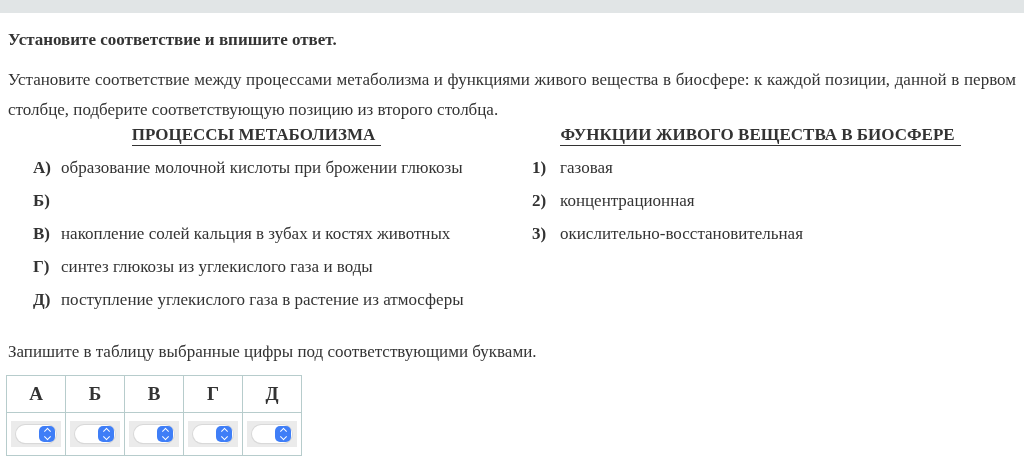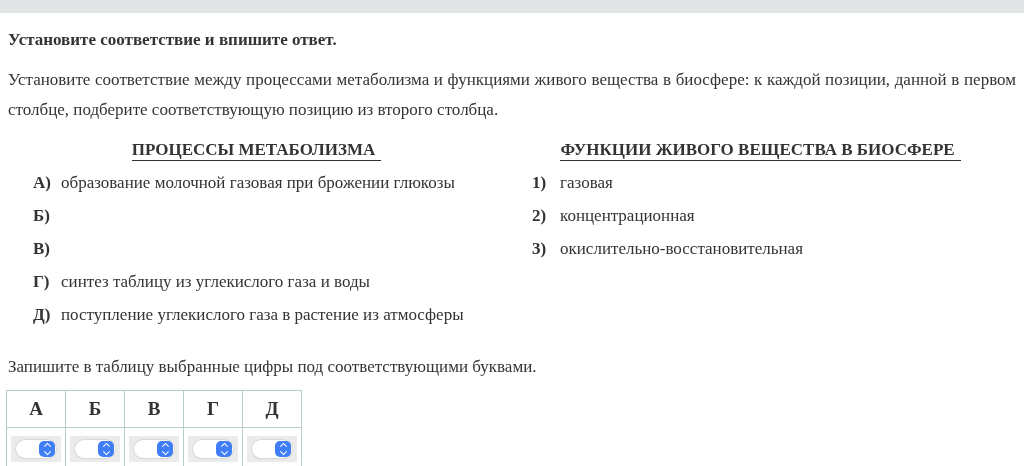--- a/index.html
+++ b/index.html
@@ -27,21 +27,20 @@
     line-height: 22px;
   }
   .instruction {
     margin: 14px 0 0 0;
     font-size: 17px;
     line-height: 30px;
     text-align: justify;
   }
   .columns {
     display: flex;
-    margin-top: 15px;
   }
   .col-left { width: 497px; }
   .col-right { flex: 1; }
   .col-header {
     text-align: center;
     font-weight: bold;
     font-size: 17px;
     margin-bottom: 13px;
     white-space: nowrap;
   }
@@ -155,31 +154,32 @@
   <p class="instruction">Установите соответствие между процессами метаболизма и функциями живого вещества в биосфере: к каждой позиции, данной в первом столбце, подберите соответствующую позицию из второго столбца.</p>
 
   <div class="columns">
 
     <div class="col-left">
       <div class="col-header">
         <span class="uline">ПРОЦЕССЫ МЕТАБОЛИЗМА</span>
       </div>
       <div class="match-item">
         <span class="item-label">А)</span>
-        <span class="item-text">образование молочной газовая при брожении глюкозы</span>
+        <span class="item-text">образование молочной кислоты при брожении глюкозы</span>
       </div>
       <div class="match-item">
         <span class="item-label">Б)</span>
       </div>
       <div class="match-item">
         <span class="item-label">В)</span>
+        <span class="item-text">накопление солей кальция в зубах и костях животных</span>
       </div>
       <div class="match-item">
         <span class="item-label">Г)</span>
-        <span class="item-text">синтез таблицу из углекислого газа и воды</span>
+        <span class="item-text">синтез глюкозы из углекислого газа и воды</span>
       </div>
       <div class="match-item">
         <span class="item-label">Д)</span>
         <span class="item-text">поступление углекислого газа в растение из атмосферы</span>
       </div>
     </div>
 
     <div class="col-right">
       <div class="col-header">
         <span class="uline">ФУНКЦИИ ЖИВОГО ВЕЩЕСТВА В БИОСФЕРЕ</span>

